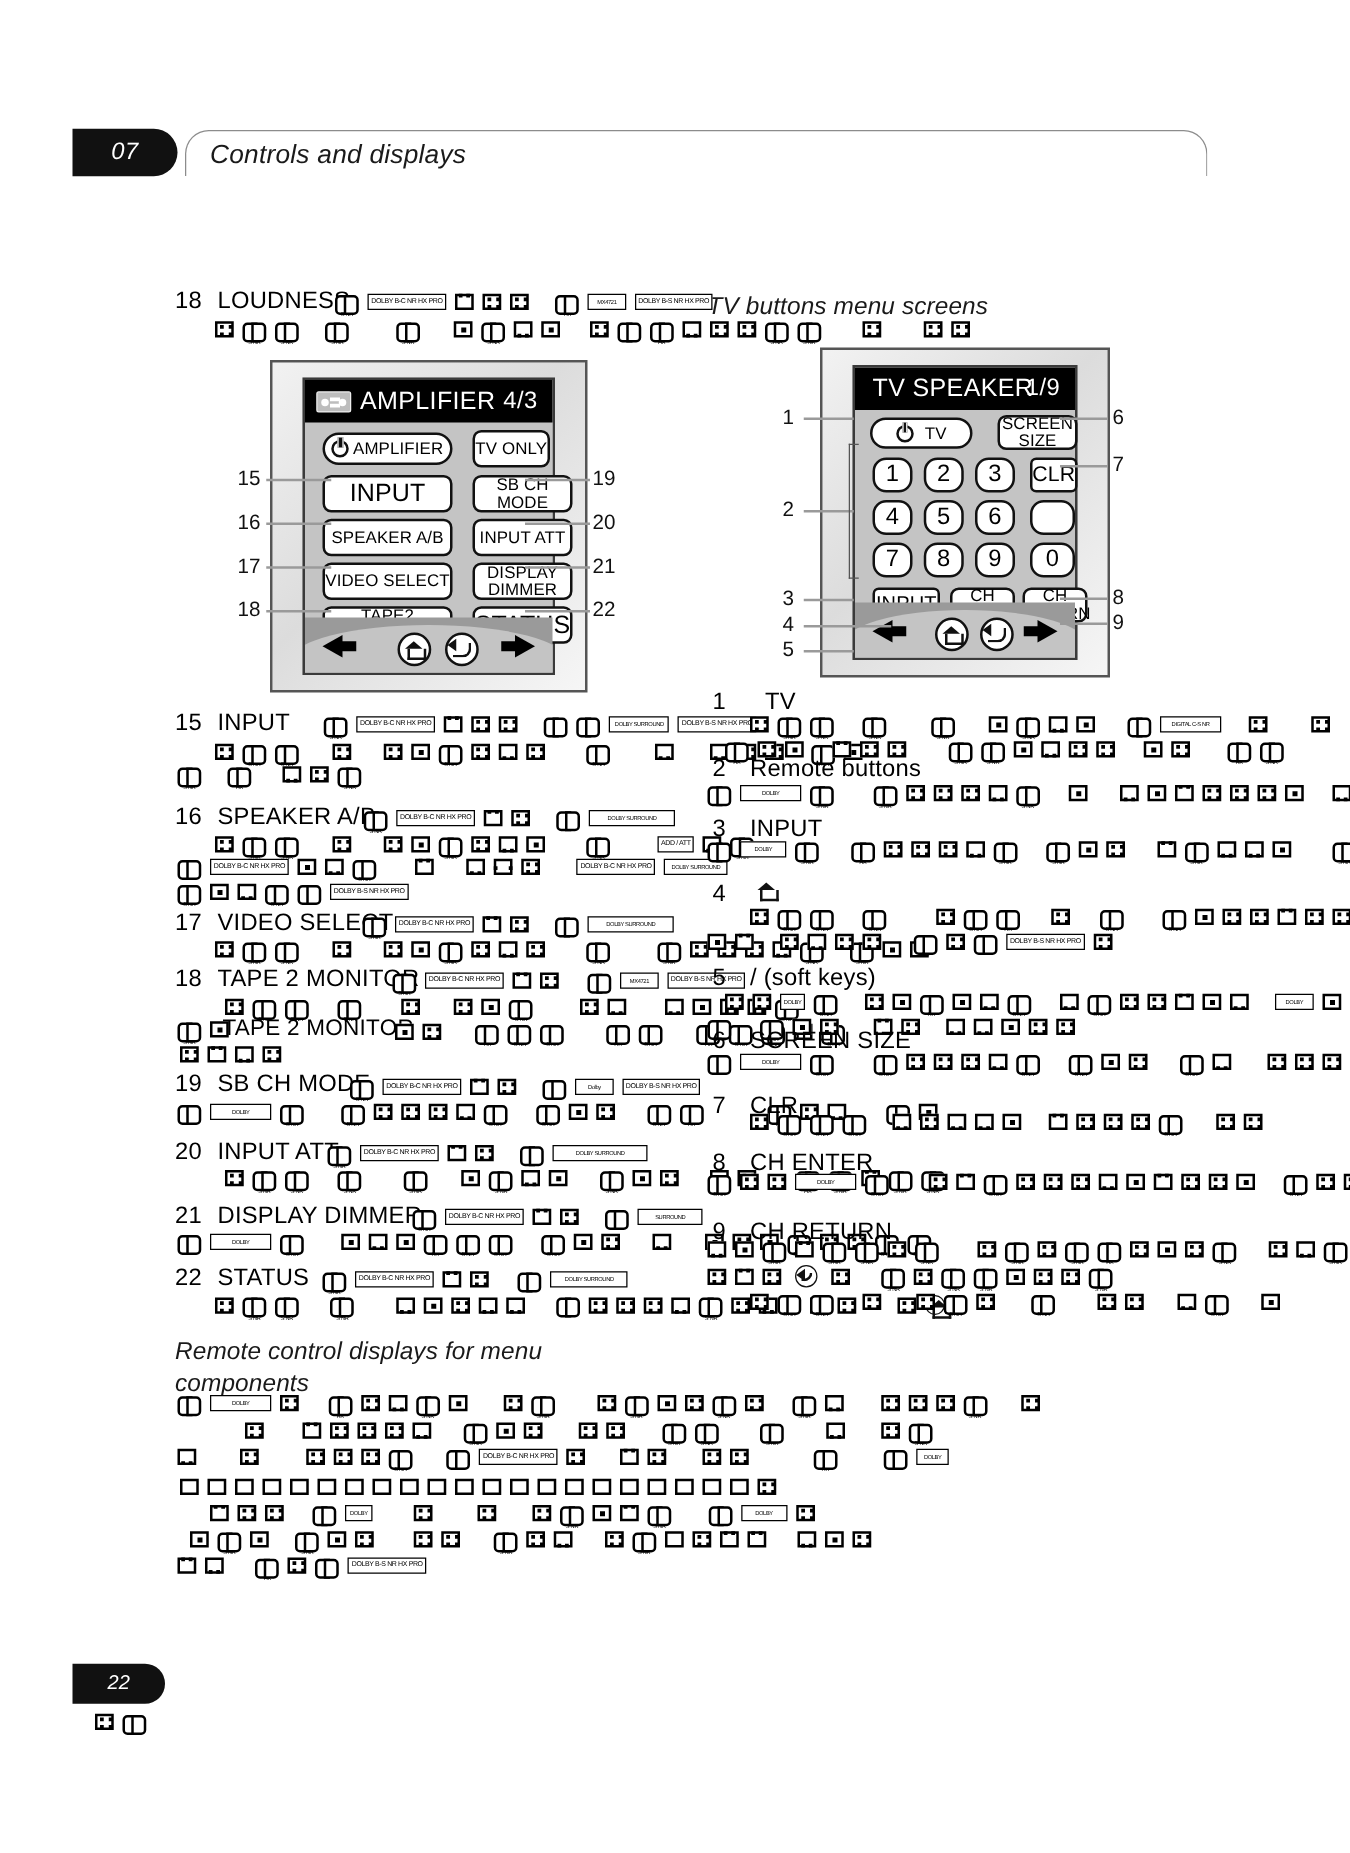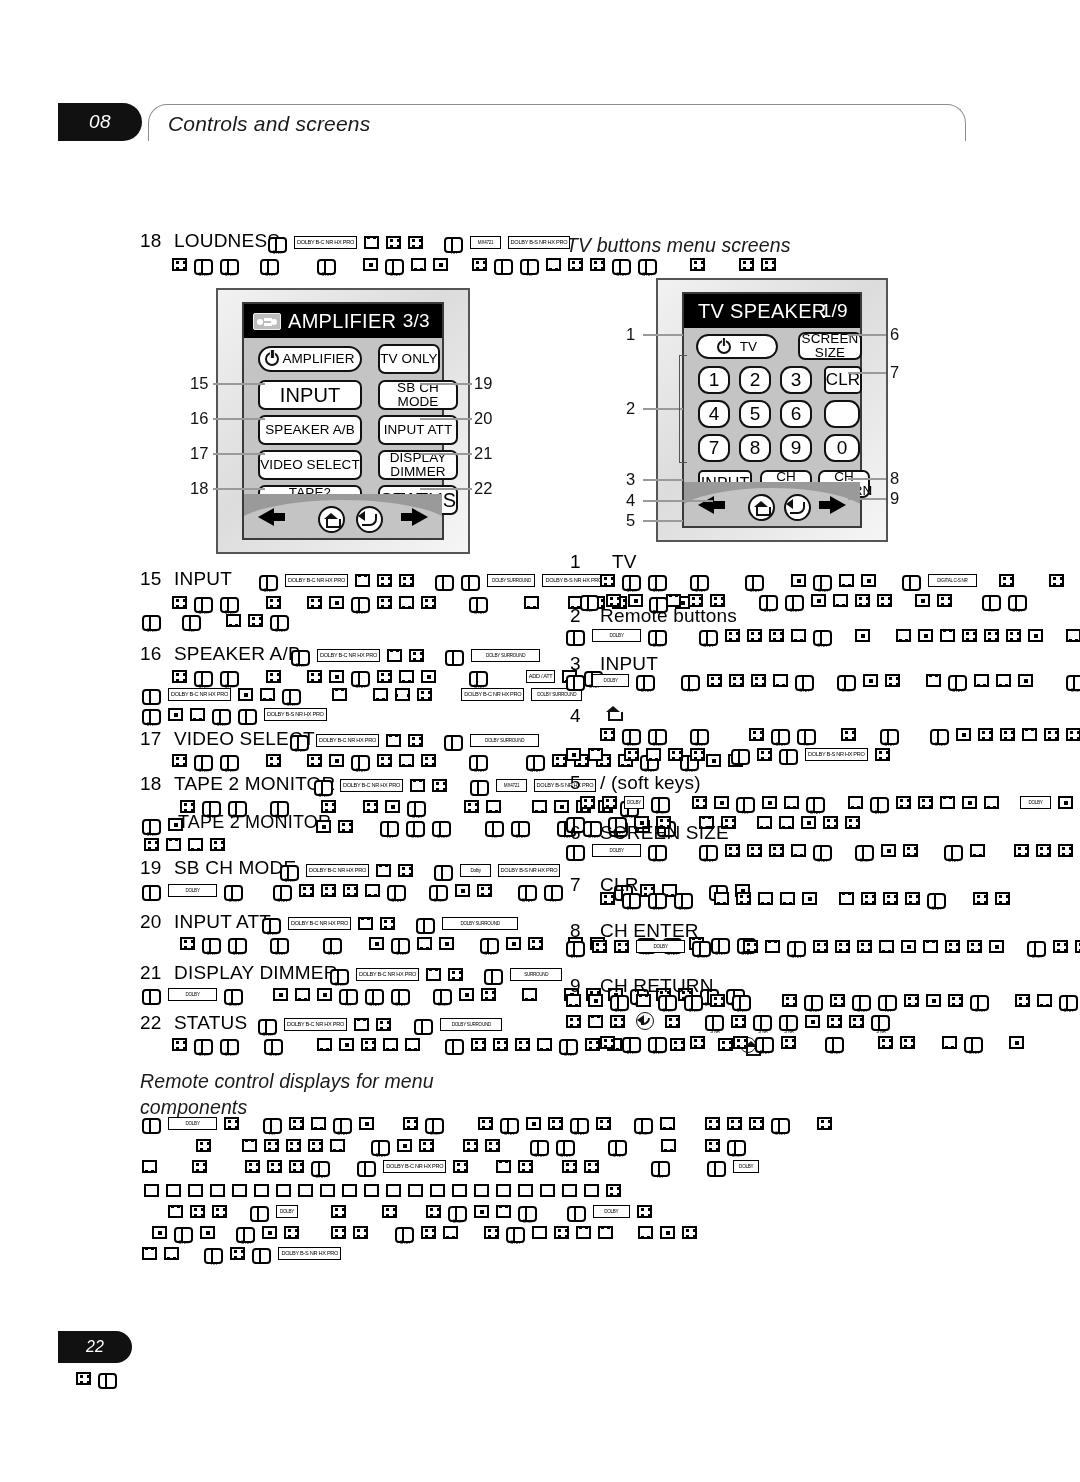--- a/index.html
+++ b/index.html
@@ -201,22 +201,22 @@
     width:74px; height:32px; background:#111;
     border-radius:0 16px 16px 0; color:#fff;
     font-style:italic; font-size:16px;
     display:flex; align-items:center; justify-content:center;
   }
 </style>
 </head>
 <body>
 
 <div class="header-pill"></div>
-<div class="chapter-tab">08</div>
-<div class="header-title">Controls and screens</div>
+<div class="chapter-tab">07</div>
+<div class="header-title">Controls and displays</div>
 
 <div class="sec-head" style="left:566px; top:232px;">TV buttons menu screens</div>
 
 <div class="item-num" style="left:140px; top:230px;">18</div>
 <div class="item-label" style="left:174px; top:230px;">LOUDNESS</div>
 <div class="garbled" style="left:268px; top:234px;">
   <span class="dd"><i>S NR</i></span><span class="bar thin">DOLBY B-C NR HX PRO</span><span class="gb d2"></span><span class="gb d5"></span><span class="gb d5"></span>
   <span class="dd" style="margin-left:10px"><i>HX</i></span><span class="bar tiny">MX4721<br>SURROUND</span><span class="bar thin">DOLBY B-S NR HX PRO</span>
 </div>
 <div class="garbled" style="left:172px; top:256px;">
@@ -229,21 +229,21 @@
   <span class="gb d5" style="margin-left:22px"></span><span class="gb d5"></span>
 </div>
 
 <div class="screen-wrap" style="left:216px; top:288px; width:254px; height:266px;">
   <div class="bezel"></div>
   <div class="bezel-inner">
     <div class="lcd">
       <div class="lcd-title">
         <span class="rcv-icon"></span>
         <span class="t-name">AMPLIFIER</span>
-        <span class="t-page">3/3</span>
+        <span class="t-page">4/3</span>
       </div>
 
       <div class="btn pill" style="left:14px; top:42px; width:104px; height:26px;">
         <span class="pwr"></span>
         <span>AMPLIFIER</span>
       </div>
       <div class="btn" style="left:134px; top:40px; width:62px; height:30px;">
         <span>TV ONLY</span>
       </div>
 

